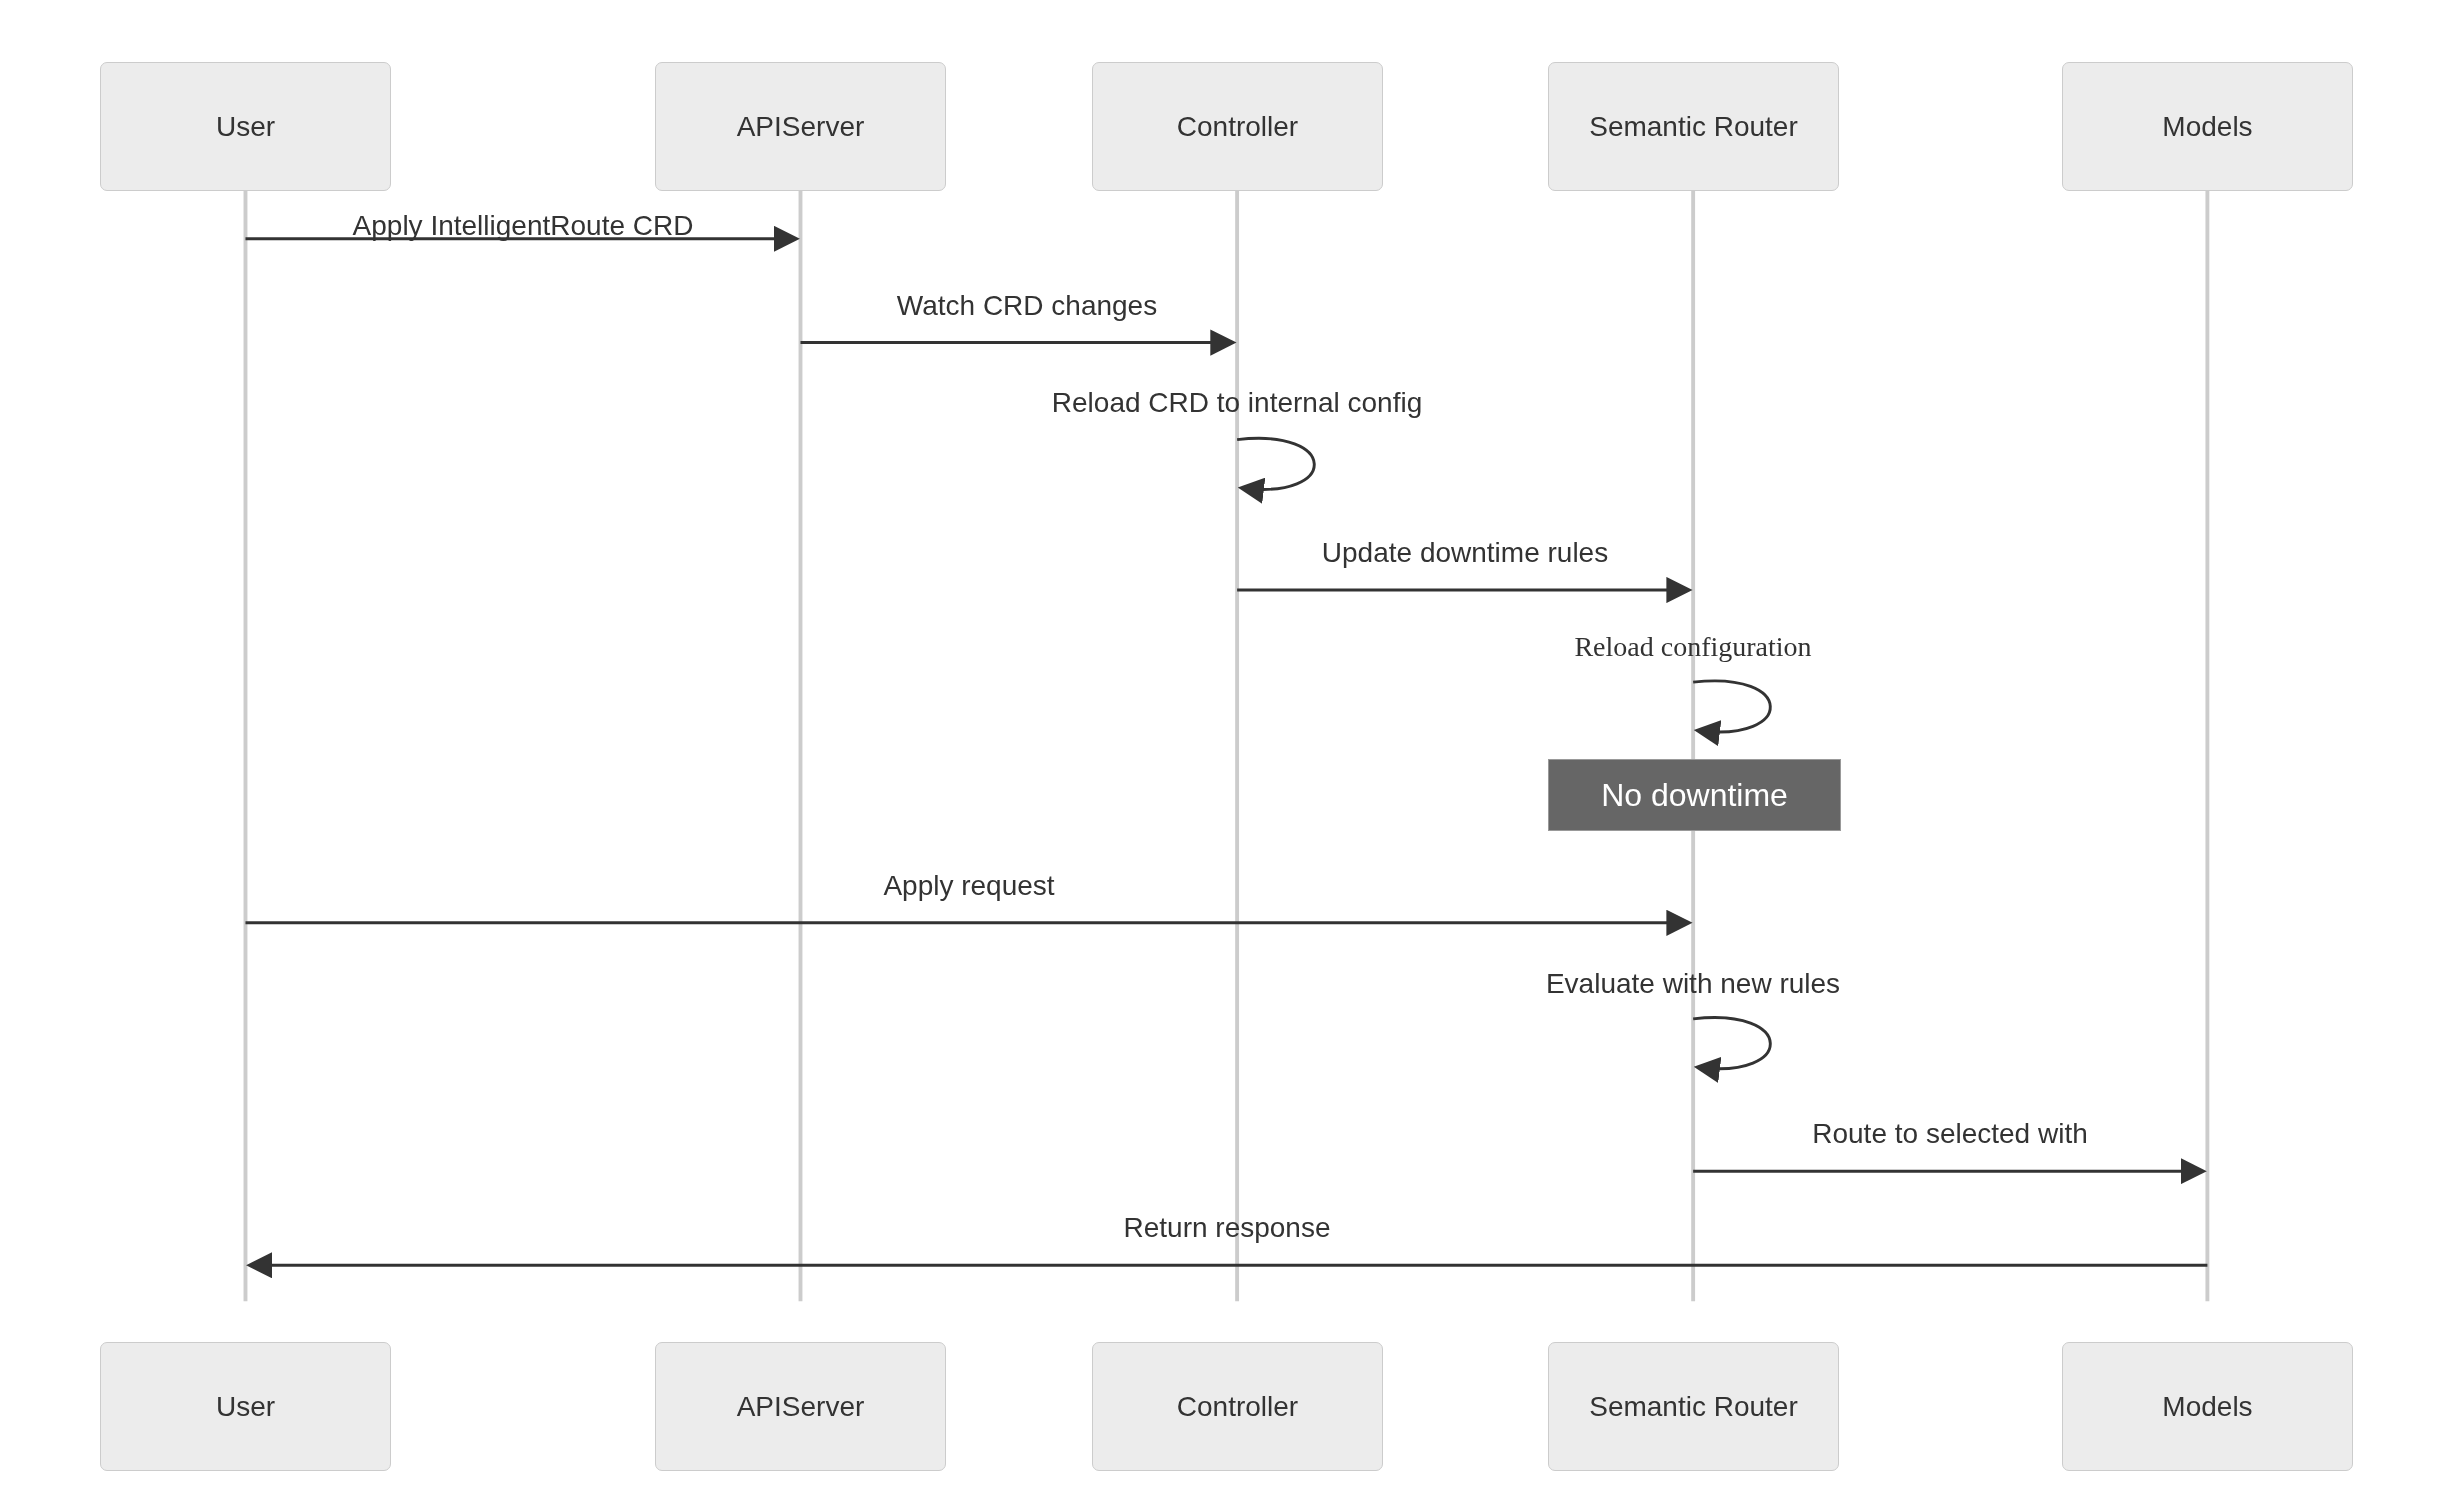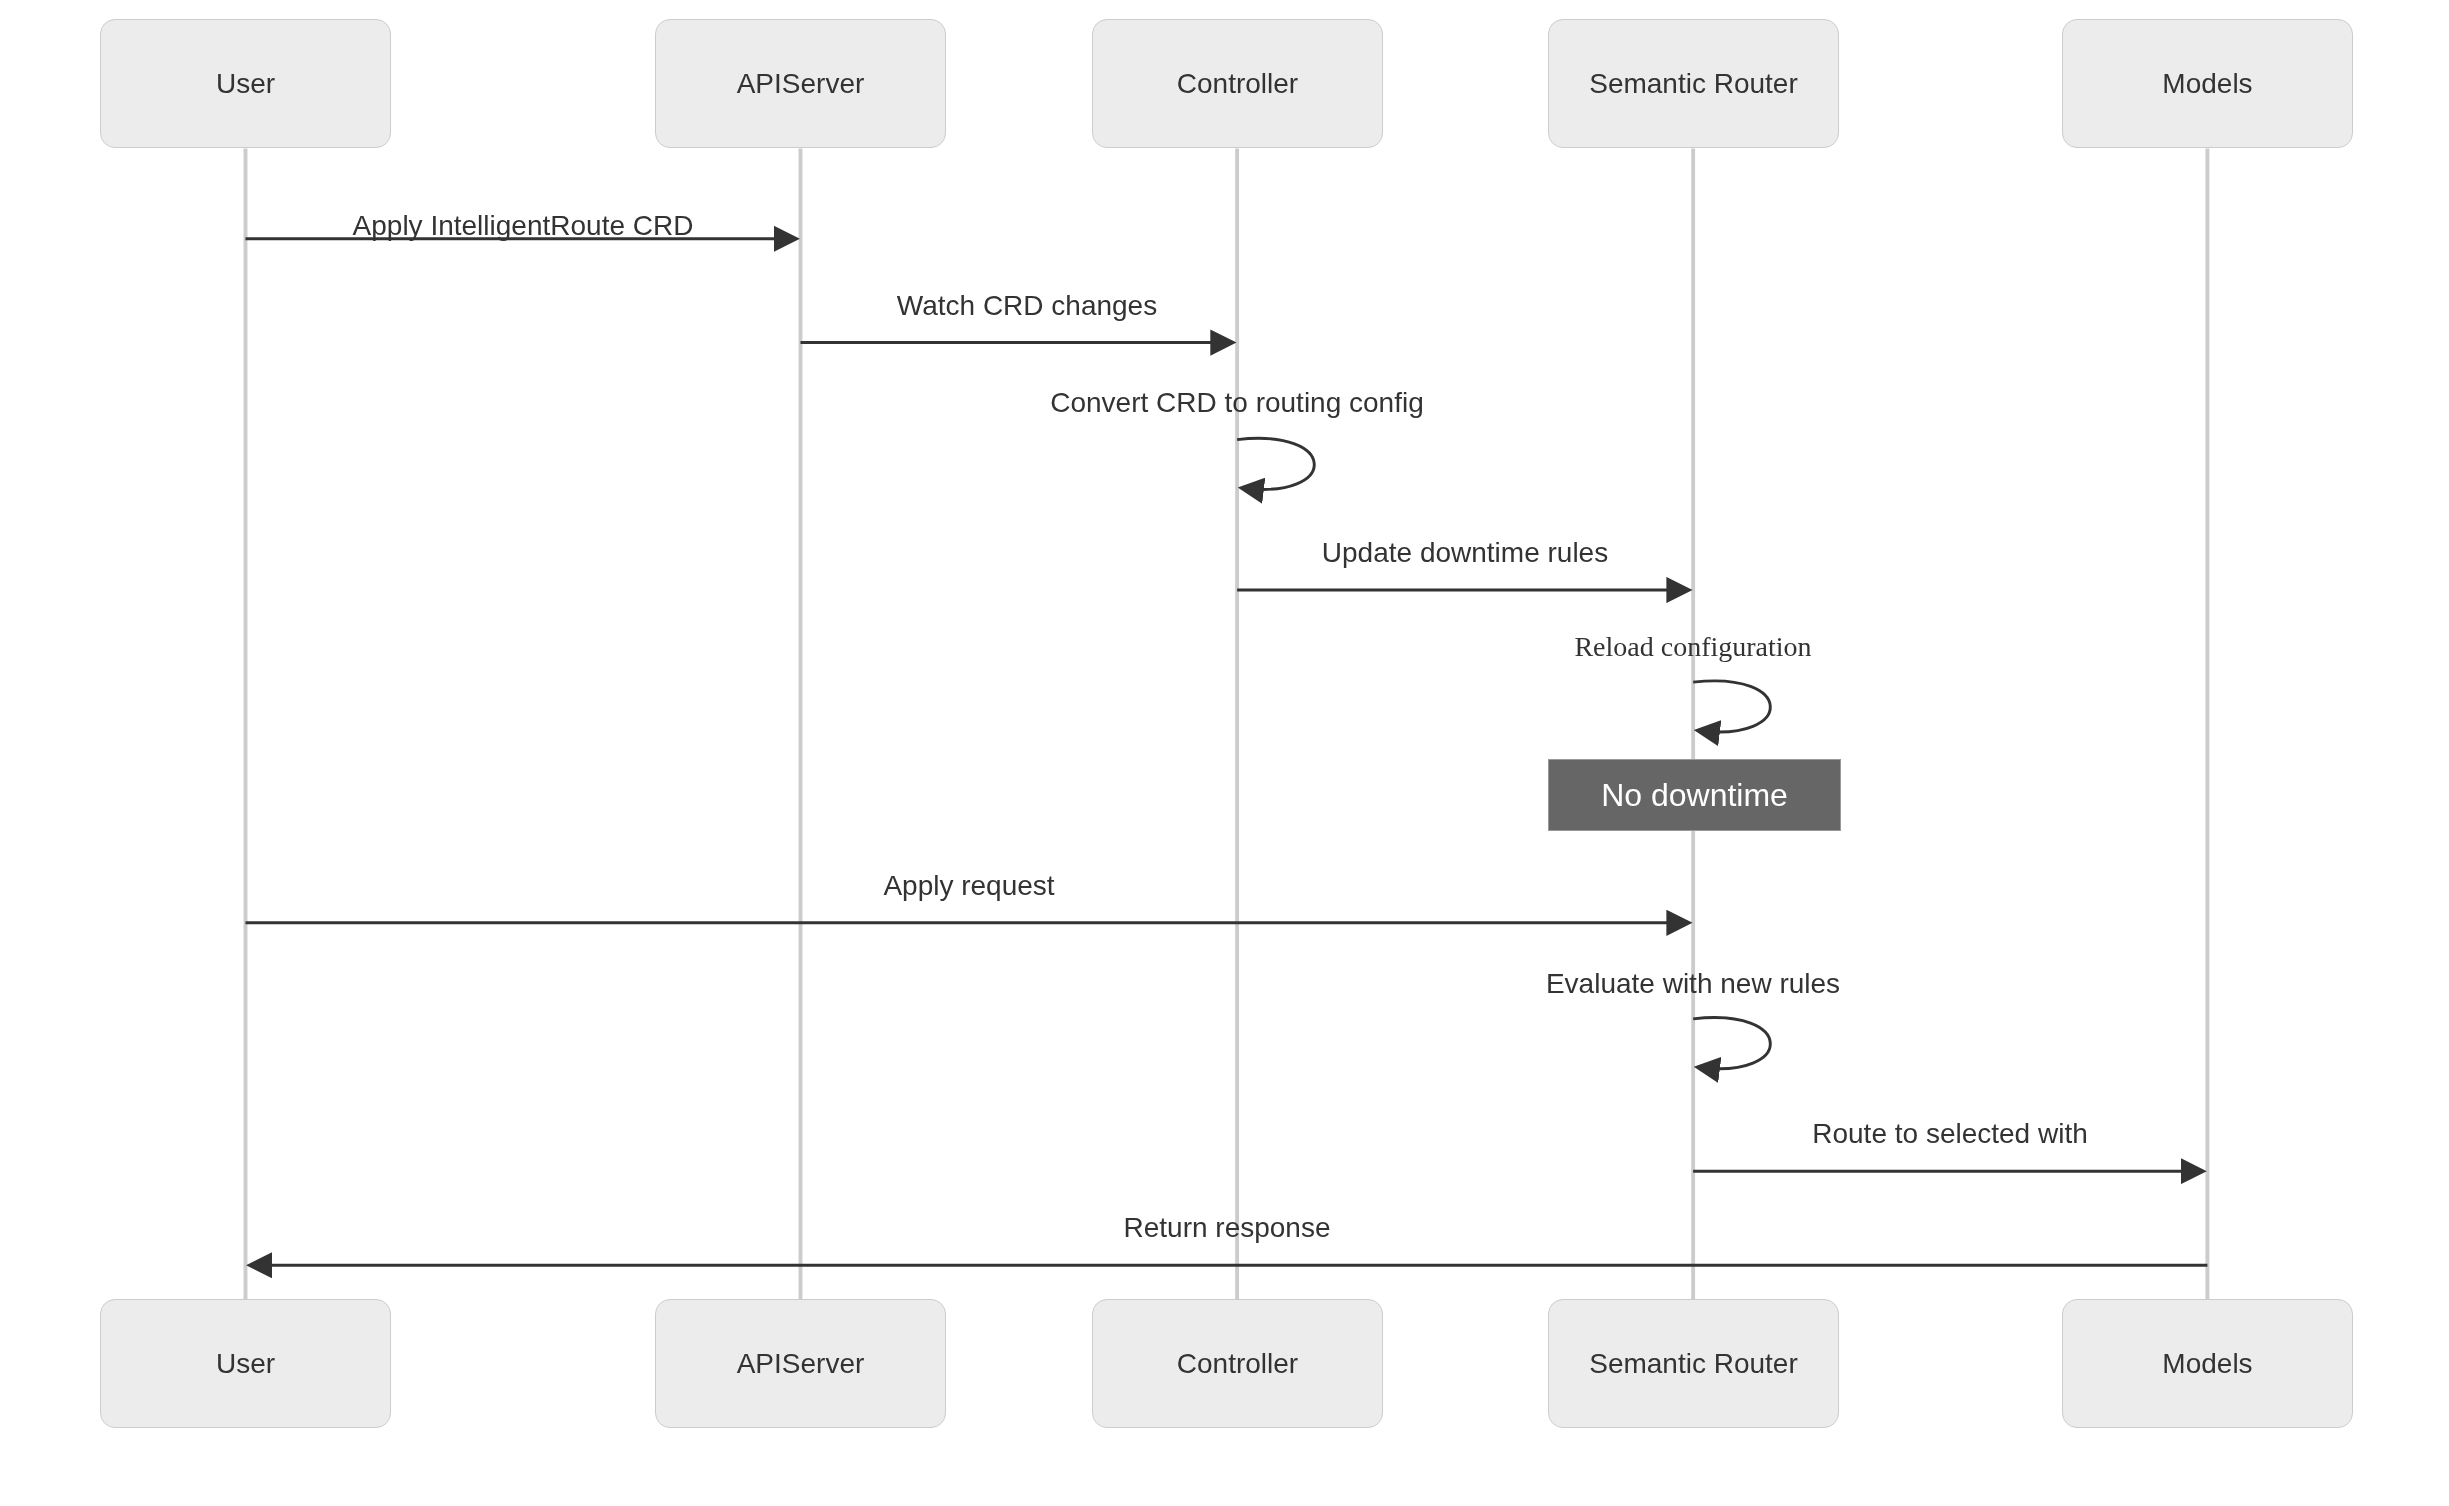--- a/index.html
+++ b/index.html
@@ -10,27 +10,28 @@
     background: #ffffff;
     font-family: "Liberation Sans", sans-serif;
     overflow: hidden;
   }
   .actor {
     position: absolute;
     width: 291px;
     height: 129px;
     background: #ececec;
     border: 1.9px solid #cccccc;
-    border-radius: 15px;
+    border-radius: 7px;
     box-sizing: border-box;
     display: flex;
     align-items: center;
     justify-content: center;
     font-size: 28px;
     color: #333333;
+    margin-top: 43px;
   }
   .msg-label {
     position: absolute;
     transform: translate(-50%, -50%);
     font-size: 28px;
     color: #333333;
     white-space: nowrap;
   }
   .note {
     position: absolute;
@@ -110,21 +111,21 @@
   </div>
   <div class="actor" style="left:1548px; top:1299px;">
     <span>Semantic Router</span>
   </div>
   <div class="actor" style="left:2062px; top:1299px;">
     <span>Models</span>
   </div>
 
   <div class="msg-label" style="left:523px;  top:202px;margin-top:24px;">Apply IntelligentRoute CRD</div>
   <div class="msg-label" style="left:1019px; top:306px;margin-left:8px;">Watch CRD changes</div>
-  <div class="msg-label" style="left:1237px; top:403px;">Convert CRD to routing config</div>
+  <div class="msg-label" style="left:1237px; top:403px;">Reload CRD to internal config</div>
   <div class="msg-label" style="left:1465px; top:553px;">Update downtime rules</div>
   <div class="msg-label" style="left:1693px; top:647px;font-family:Liberation Serif, serif;">Reload configuration</div>
   <div class="msg-label" style="left:969px;  top:886px;">Apply request</div>
   <div class="msg-label" style="left:1693px; top:984px;">Evaluate with new rules</div>
   <div class="msg-label" style="left:1950px; top:1134px;">Route to selected with</div>
   <div class="msg-label" style="left:1227px; top:1228px;">Return response</div>
 
   <div class="note">
     <span>No downtime</span>
   </div>

